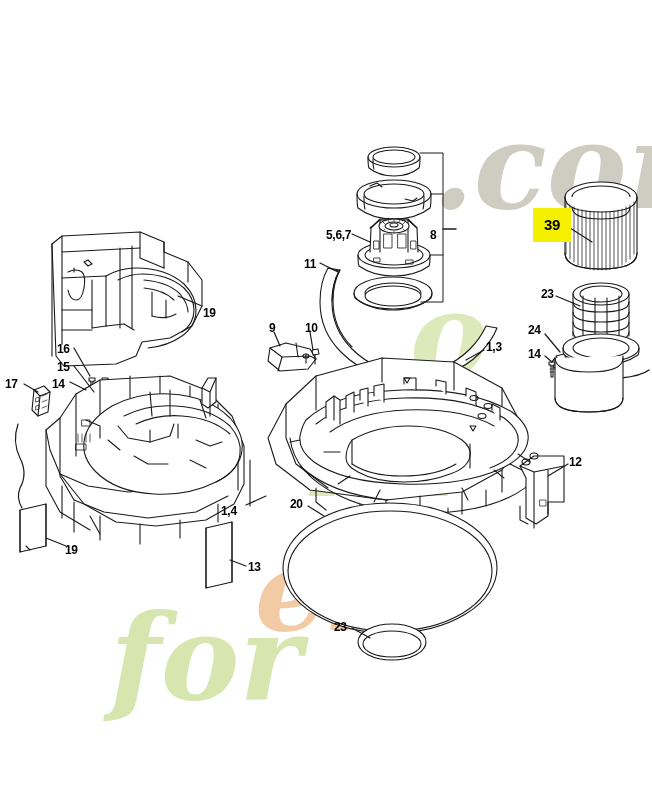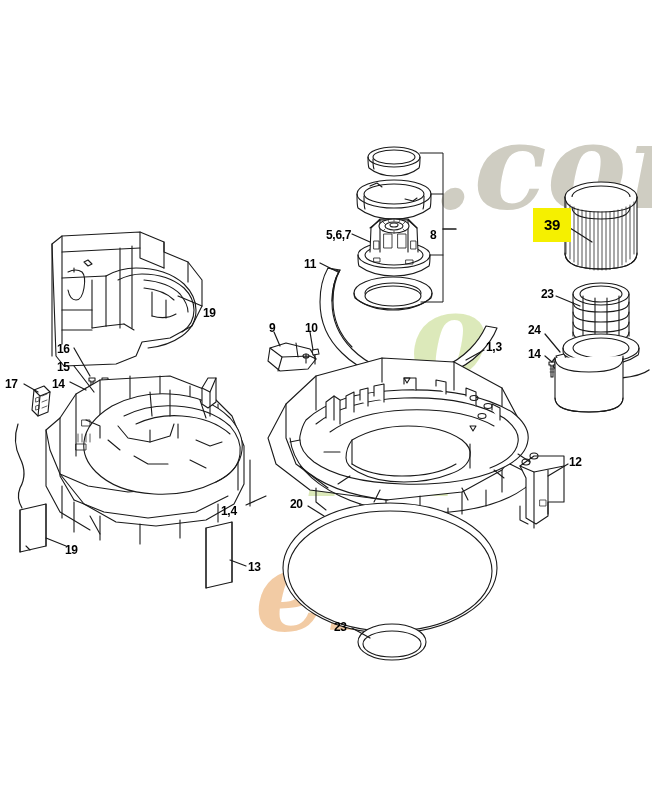--- a/index.html
+++ b/index.html
@@ -50,20 +50,21 @@
   }
   .wm-green  { color: #d7e6ae; }
   .wm-grey   { color: #cfcdc2; }
   .wm-orange { color: #f2c9a0; }
 </style>
 </head>
 <body>
 
 <div id="page">
 
+  <div class="wm wm-green" style="left:110px; top:588px; font-size:118px;">for</div>
   <div class="wm wm-orange" style="left:255px; top:525px; font-size:112px; opacity:.95;">el</div>
   <div class="wm wm-green" style="left:300px; top:355px; font-size:150px; opacity:.85;">m</div>
   <div class="wm wm-green" style="left:410px; top:265px; font-size:118px; opacity:.85;">o</div>
   <div class="wm wm-grey" style="left:432px; top:95px; font-size:120px;">.com</div>
 
   <svg id="diagram-svg" viewBox="0 0 652 800" xmlns="http://www.w3.org/2000/svg">
     <g fill="none" stroke="#1a1a1a" stroke-width="1.1" stroke-linecap="round" stroke-linejoin="round">
 
       <g>
         <ellipse cx="394" cy="157" rx="26" ry="10" fill="#fff"></ellipse>

